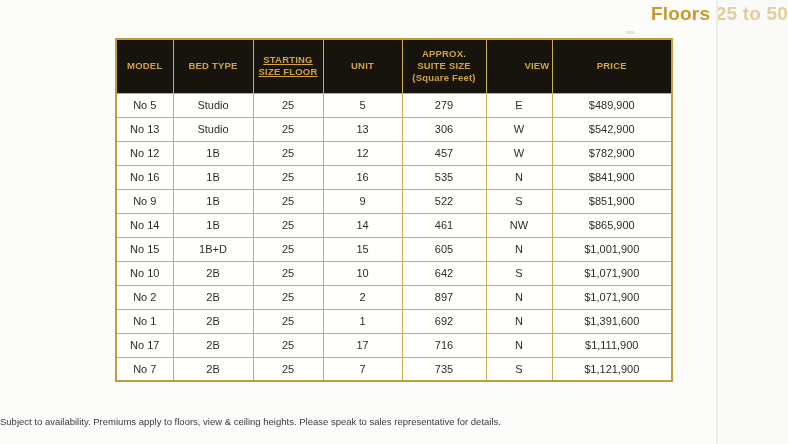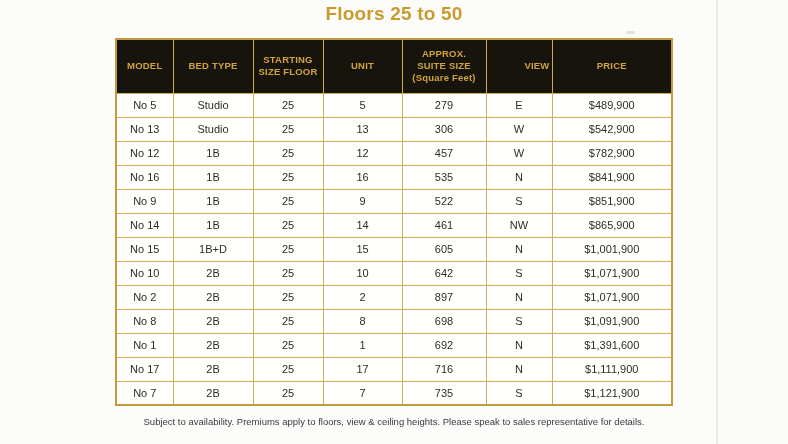--- a/index.html
+++ b/index.html
@@ -19,21 +19,21 @@
     font-family:"Liberation Sans", sans-serif;
     position:relative;
   }
   .page{
     position:relative;
     width:788px;height:444px;
   }
   .page-title{
     position:absolute;
     top:3px;left:0;width:788px;
-    text-align:center;
+    text-align:right;
     font-size:19px;
     font-weight:bold;
     color:var(--title-gold);
     letter-spacing:0.2px;
   }
   .table-wrap{
     position:absolute;
     left:115px;top:38px;
   }
   table.pricing{
@@ -62,21 +62,21 @@
     color:var(--cell-text);
     text-align:center;
     vertical-align:middle;
     border:1px solid var(--border-inner);
     background:#fffffe;
     padding:0 2px;
   }
   .footnote{
     position:absolute;
     top:416px;left:0;width:788px;
-    text-align:center;
+    text-align:left;
     font-size:9.5px;
     color:var(--footnote-text);
   }
   .scan-edge-line{
     position:absolute;
     left:716px;top:0;
     width:2px;height:444px;
     background:#ebebe9;
   }
   .scan-margin{
@@ -105,21 +105,21 @@
   <div class="table-wrap">
     <table class="pricing">
       <thead>
         <tr id="header-row">
             <th style="width: 57px;">
               <div>MODEL</div>
             </th>
             <th style="width: 80px;">
               <div>BED TYPE</div>
             </th>
-            <th style="width: 70px;">
+            <th style="width: 70px; text-decoration: underline;">
               <div>STARTING</div>
               <div>SIZE FLOOR</div>
             </th>
             <th style="width: 79px; margin-left: 37px;">
               <div>UNIT</div>
             </th>
             <th style="width: 84px;">
               <div>APPROX.</div>
               <div>SUITE SIZE</div>
               <div>(Square Feet)</div>
@@ -208,29 +208,20 @@
           <tr>
             <td>No 2</td>
             <td>2B</td>
             <td>25</td>
             <td>2</td>
             <td>897</td>
             <td>N</td>
             <td>$1,071,900</td>
           </tr>
           <tr>
-            <td>No 8</td>
-            <td>2B</td>
-            <td>25</td>
-            <td>8</td>
-            <td>698</td>
-            <td>S</td>
-            <td>$1,091,900</td>
-          </tr>
-          <tr>
             <td>No 1</td>
             <td>2B</td>
             <td>25</td>
             <td>1</td>
             <td>692</td>
             <td>N</td>
             <td>$1,391,600</td>
           </tr>
           <tr>
             <td>No 17</td>

